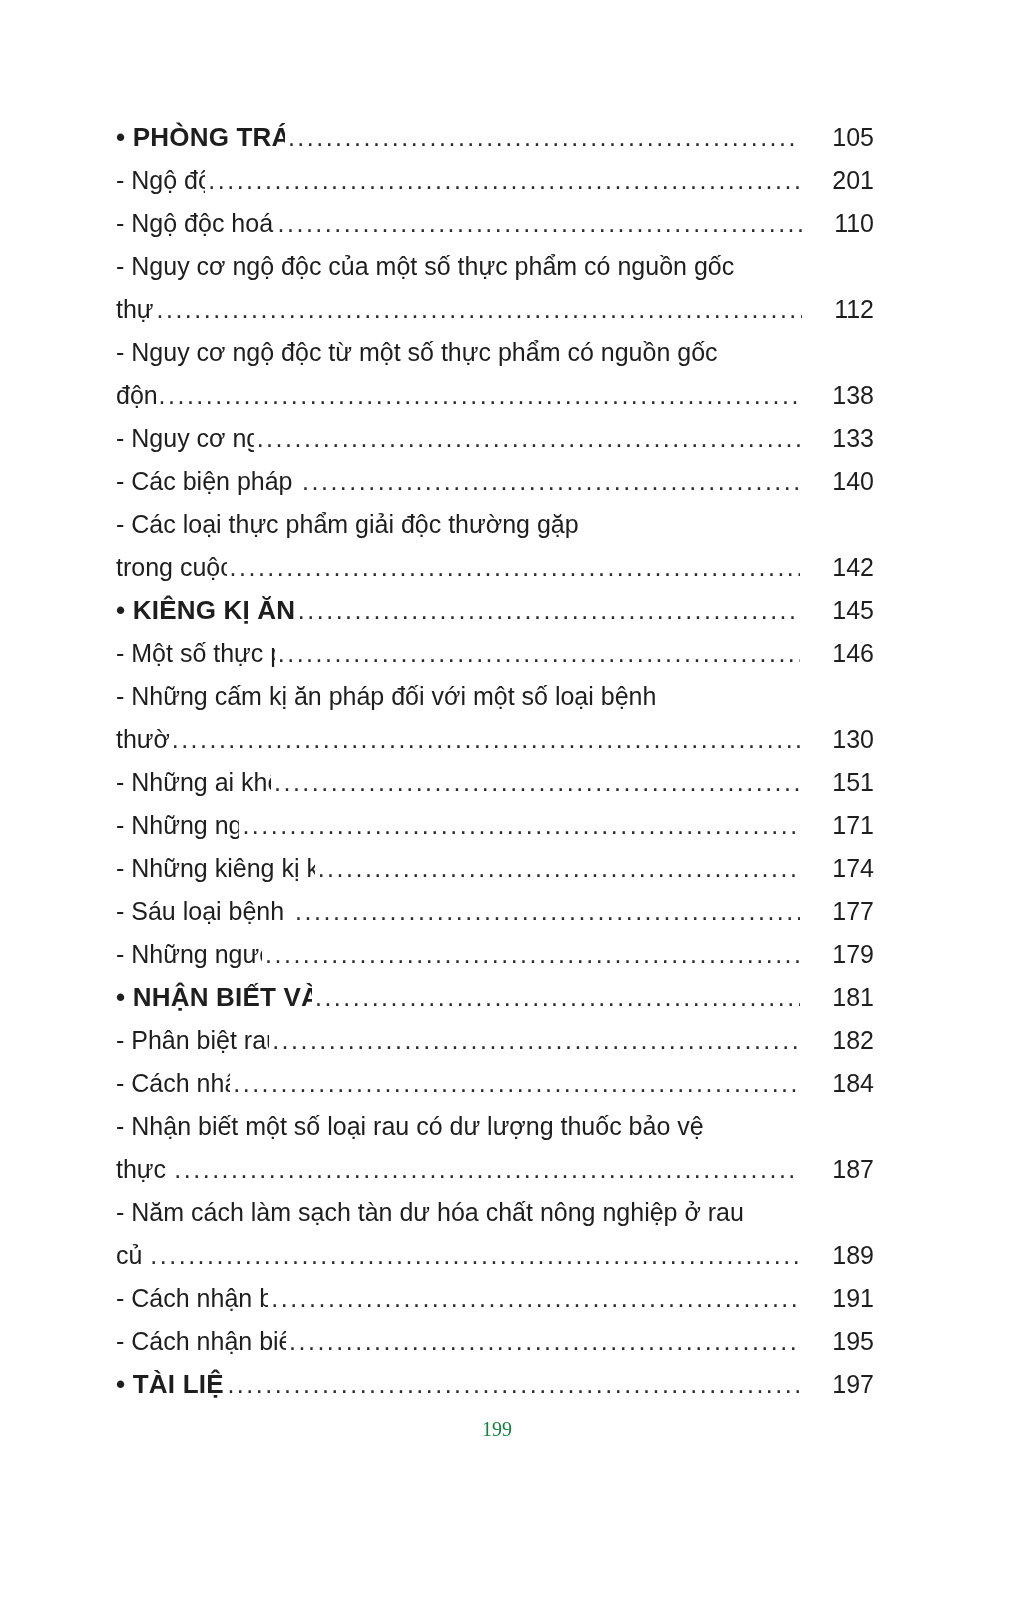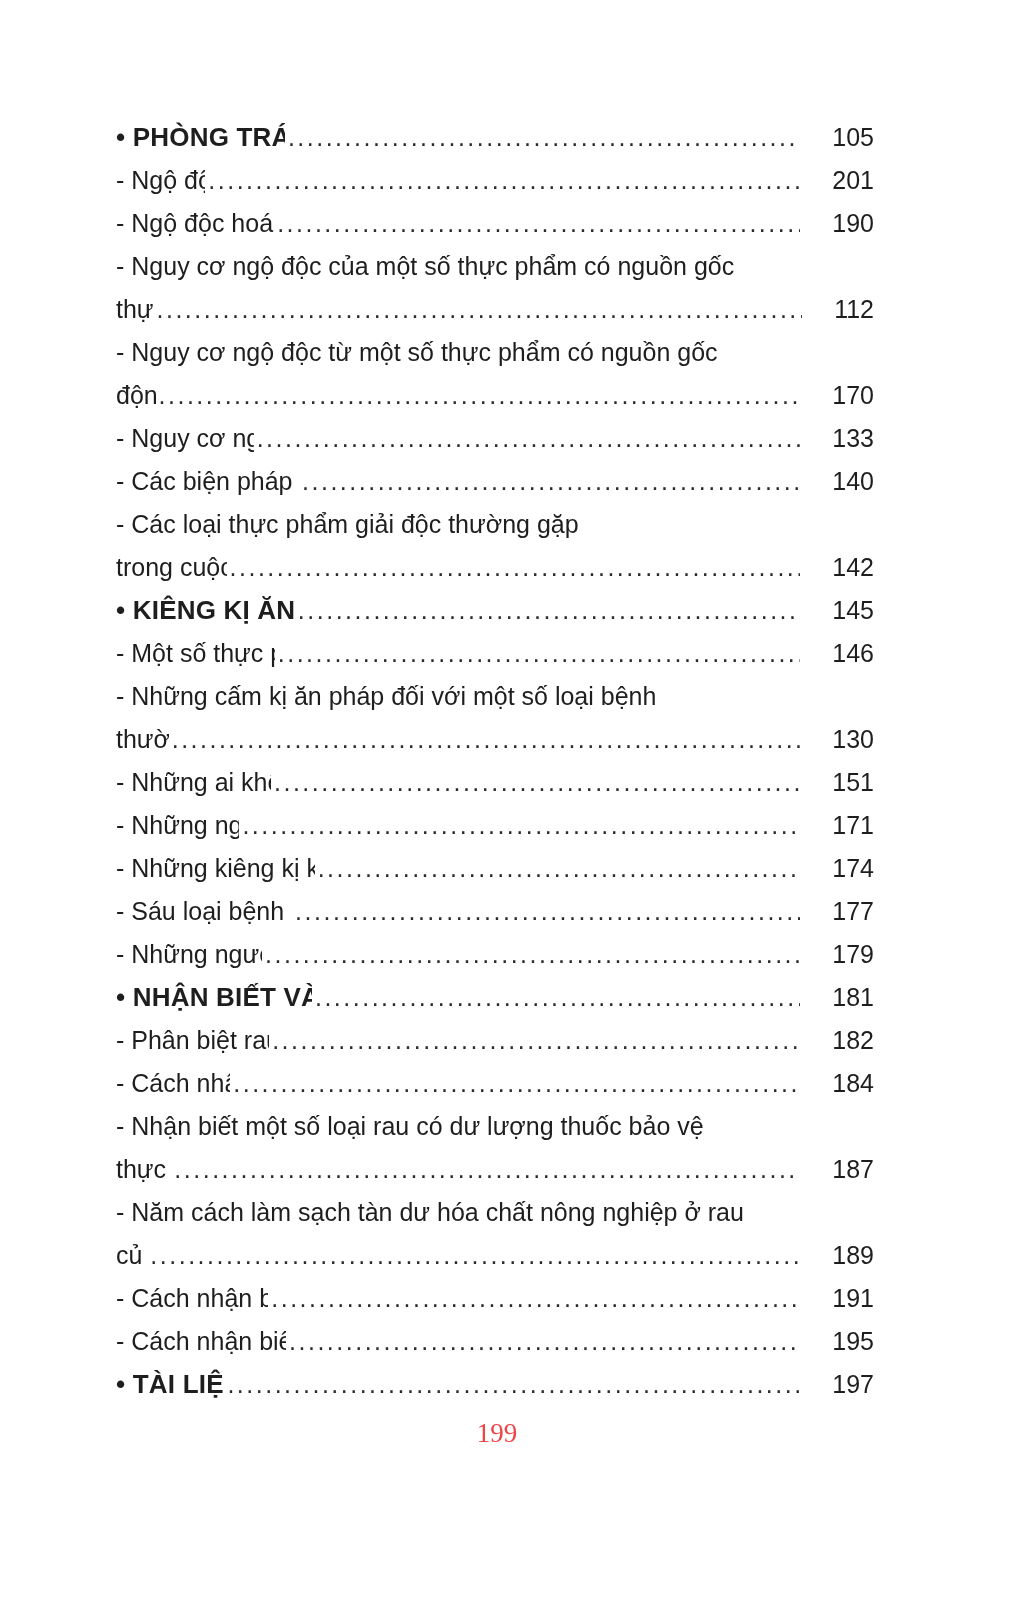--- a/index.html
+++ b/index.html
@@ -58,22 +58,22 @@
     color: #1e1e1e;
     margin-left: 32px;
   }
   .footer {
     position: absolute;
     left: 0;
     right: 30px;
     top: 1418px;
     text-align: center;
     font-family: "Liberation Serif", "DejaVu Serif", serif;
-    font-size: 27px;
-    color: #ef4444;
+    font-size: 20px;
+    color: #15803d;
   }
 </style>
 </head>
 <body>
 
 <div class="page">
   <div class="toc" id="toc-list">
       <div class="entry section">
         <div class="line">
           <span class="txt">• PHÒNG TRÁNH NGỘ ĐỘC THỰC PHẨM</span>
@@ -85,41 +85,41 @@
         <div class="line">
           <span class="txt">- Ngộ độc thực phẩm</span>
           <span class="dots"></span>
           <span class="pg">201</span>
         </div>
       </div>
       <div class="entry">
         <div class="line">
           <span class="txt">- Ngộ độc hoá chất nông nghiệp ở rau quả</span>
           <span class="dots"></span>
-          <span class="pg">190</span>
+          <span class="pg">110</span>
         </div>
       </div>
       <div class="entry">
         <div class="line">
           <span class="txt">- Nguy cơ ngộ độc của một số thực phẩm có nguồn gốc</span>
         </div>
         <div class="line">
           <span class="txt">thực vật</span>
           <span class="dots"></span>
           <span class="pg">112</span>
         </div>
       </div>
       <div class="entry">
         <div class="line">
           <span class="txt">- Nguy cơ ngộ độc từ một số thực phẩm có nguồn gốc</span>
         </div>
         <div class="line">
           <span class="txt">động vật</span>
           <span class="dots"></span>
-          <span class="pg">170</span>
+          <span class="pg">138</span>
         </div>
       </div>
       <div class="entry">
         <div class="line">
           <span class="txt">- Nguy cơ ngộ độc các loại đồ uống</span>
           <span class="dots"></span>
           <span class="pg">133</span>
         </div>
       </div>
       <div class="entry">

